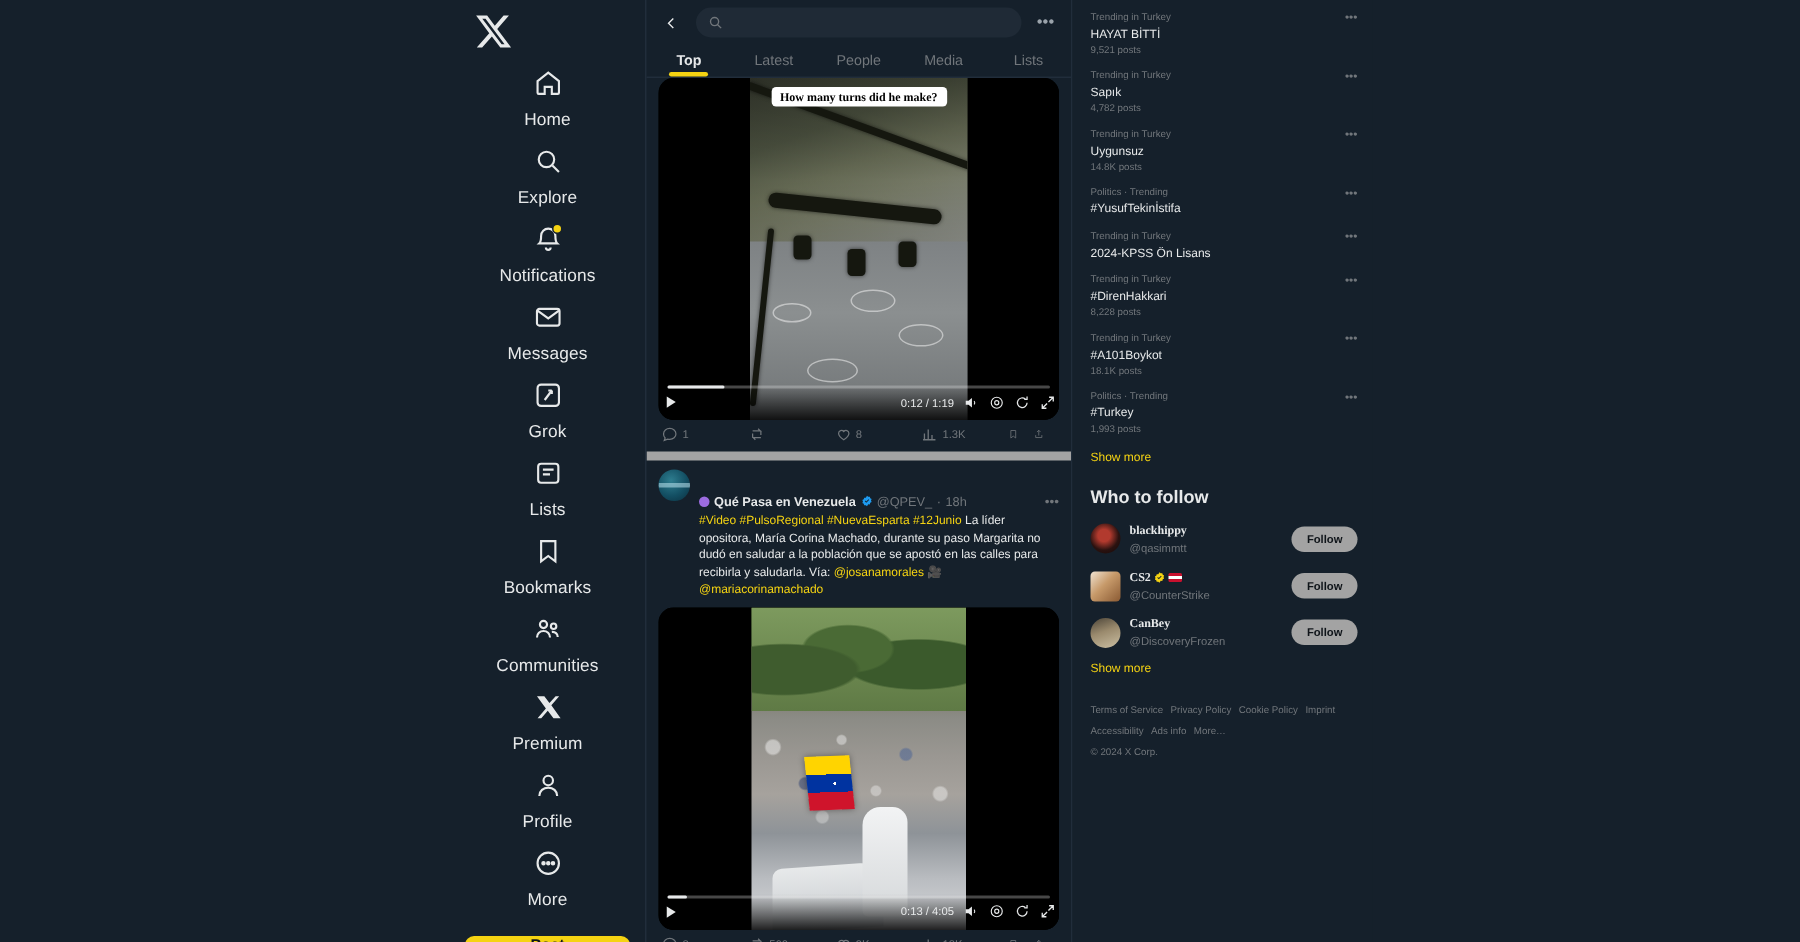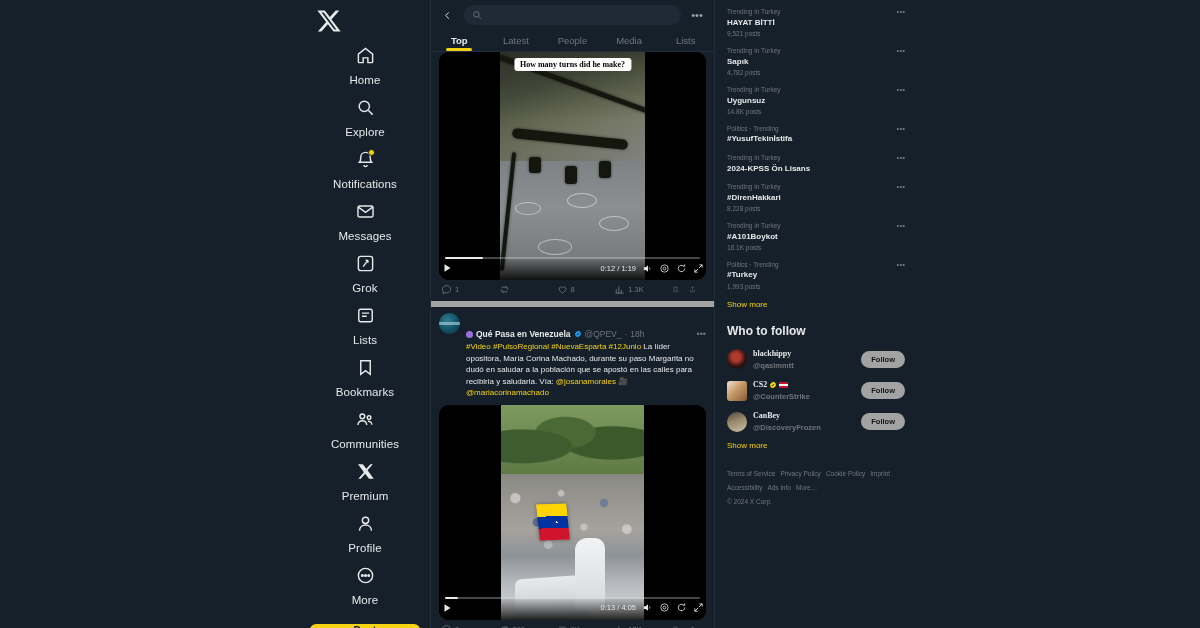--- a/index.html
+++ b/index.html
@@ -233,21 +233,21 @@
     width: 200px; flex: none; background: #15202b;
     padding: 4px 8px 0 10px; display: flex; flex-direction: column; gap: 7px;
   }
   .trend-list { display: flex; flex-direction: column; }
   .trend {
     display: flex; align-items: flex-start; padding: 3px 2px 4px 2px; cursor: pointer;
     border-radius: 4px;
   }
   .trend-main { flex: 1; min-width: 0; }
   .trend-cat { font-size: 6.5px; color: #71767b; line-height: 1.5; }
-  .trend-name { font-size: 8px; color: #e7e9ea; font-weight: bold; line-height: 1.55; }
+  .trend-name { font-size: 8px; color: #e7e9ea; font-weight: normal; line-height: 1.55; }
   .trend-count { font-size: 6.5px; color: #71767b; line-height: 1.5; }
   .trend-dots { color: #71767b; font-size: 8px; padding-left: 4px; cursor: pointer; }
   .show-more {
     font-size: 8px; color: #f5d312; padding: 4px 2px; cursor: pointer;
   }
   .wtf-card { display: flex; flex-direction: column; }
   .wtf-title {
     font-size: 12px; font-weight: bold; color: #e7e9ea; padding: 4px 2px 6px 2px;
   }
   .wtf-row {
@@ -259,21 +259,21 @@
     position: relative;
   }
   .av-1 { background: radial-gradient(circle at 45% 40%, #b23a2e 0 25%, #2a1210 60%, #120807 100%); }
   .av-2 { background: linear-gradient(135deg,#f0e3d2 0%, #c79a6a 45%, #8a5a33 100%); border-radius: 3px; }
   .av-3 { background: linear-gradient(160deg,#4b4438 0%, #9a8a6d 45%, #cbbfa3 100%); }
   .wtf-info { flex: 1; min-width: 0; }
   .wtf-name {
     font-size: 8px; font-weight: bold; color: #e7e9ea;
     display: flex; align-items: center; gap: 2px; line-height: 1.5; font-family: Liberation Serif, serif;
   }
-  .wtf-handle { font-size: 7.5px; color: #71767b; line-height: 1.5; font-weight: bold; }
+  .wtf-handle { font-size: 7.5px; color: #71767b; line-height: 1.5; }
   .mini-flag {
     width: 9px; height: 6px; flex: none;
     background: linear-gradient(180deg,#c8102e 0 33%,#ffffff 33% 66%,#c8102e 66% 100%);
     border-radius: 1px;
   }
   .follow-btn {
     background: #a3a3a3; color: #0f1419; border: none; border-radius: 999px;
     font-size: 7.5px; font-weight: bold; padding: 4px 10px; cursor: pointer;
     font-family: "Liberation Sans", sans-serif; flex: none;
   }

